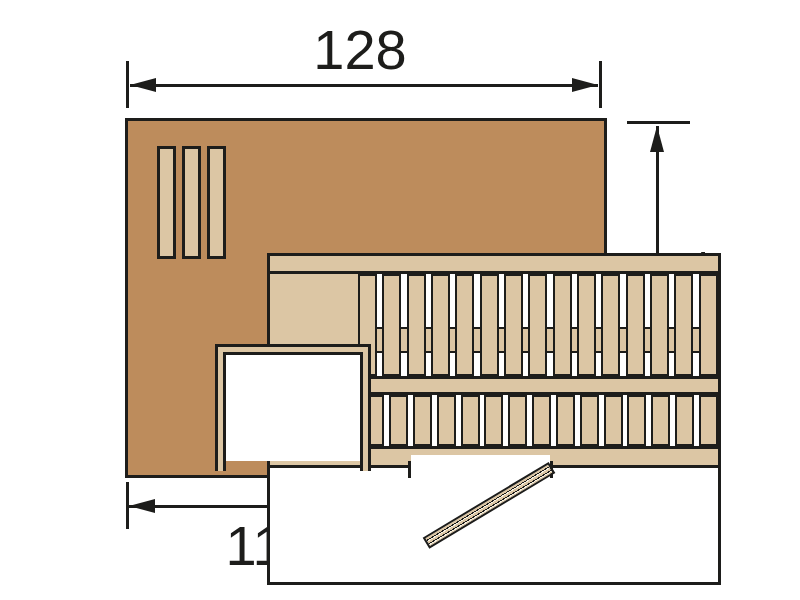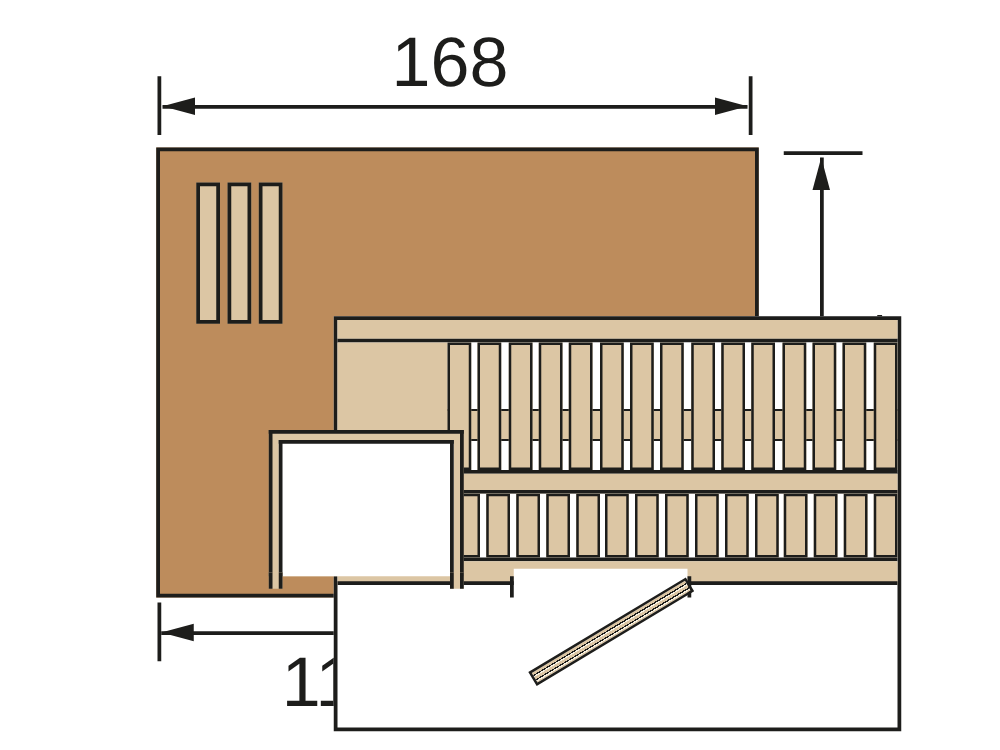--- a/index.html
+++ b/index.html
@@ -80,21 +80,21 @@
   .door-leaf{position:absolute;left:405px;top:461px;width:147px;height:13px;
     box-sizing:border-box;border:2px solid var(--outline);
     background:linear-gradient(to bottom,var(--wood) 0 2px,var(--outline) 2px 3px,#f7f1e2 3px 4px,var(--wood) 4px 6px,var(--outline) 6px 7px,#f7f1e2 7px 8px,var(--wood) 8px 9px);
     transform-origin:100% 50%;transform:rotate(-31deg);}
 </style>
 </head>
 <body>
 
 <div class="stage">
 
-  <div class="dim-label label-top">168</div>
+  <div class="dim-label label-top">128</div>
   <div class="tick tick-v t194-l"></div>
   <div class="tick tick-v t194-r"></div>
   <div class="dim-line line-top"></div>
   <div class="arrow arr-left a194-l"></div>
   <div class="arrow arr-right a194-r"></div>
 
   <div class="dim-label label-right">144</div>
   <div class="tick tick-h t144-t"></div>
   <div class="tick tick-h t144-b"></div>
   <div class="dim-line line-right"></div>

